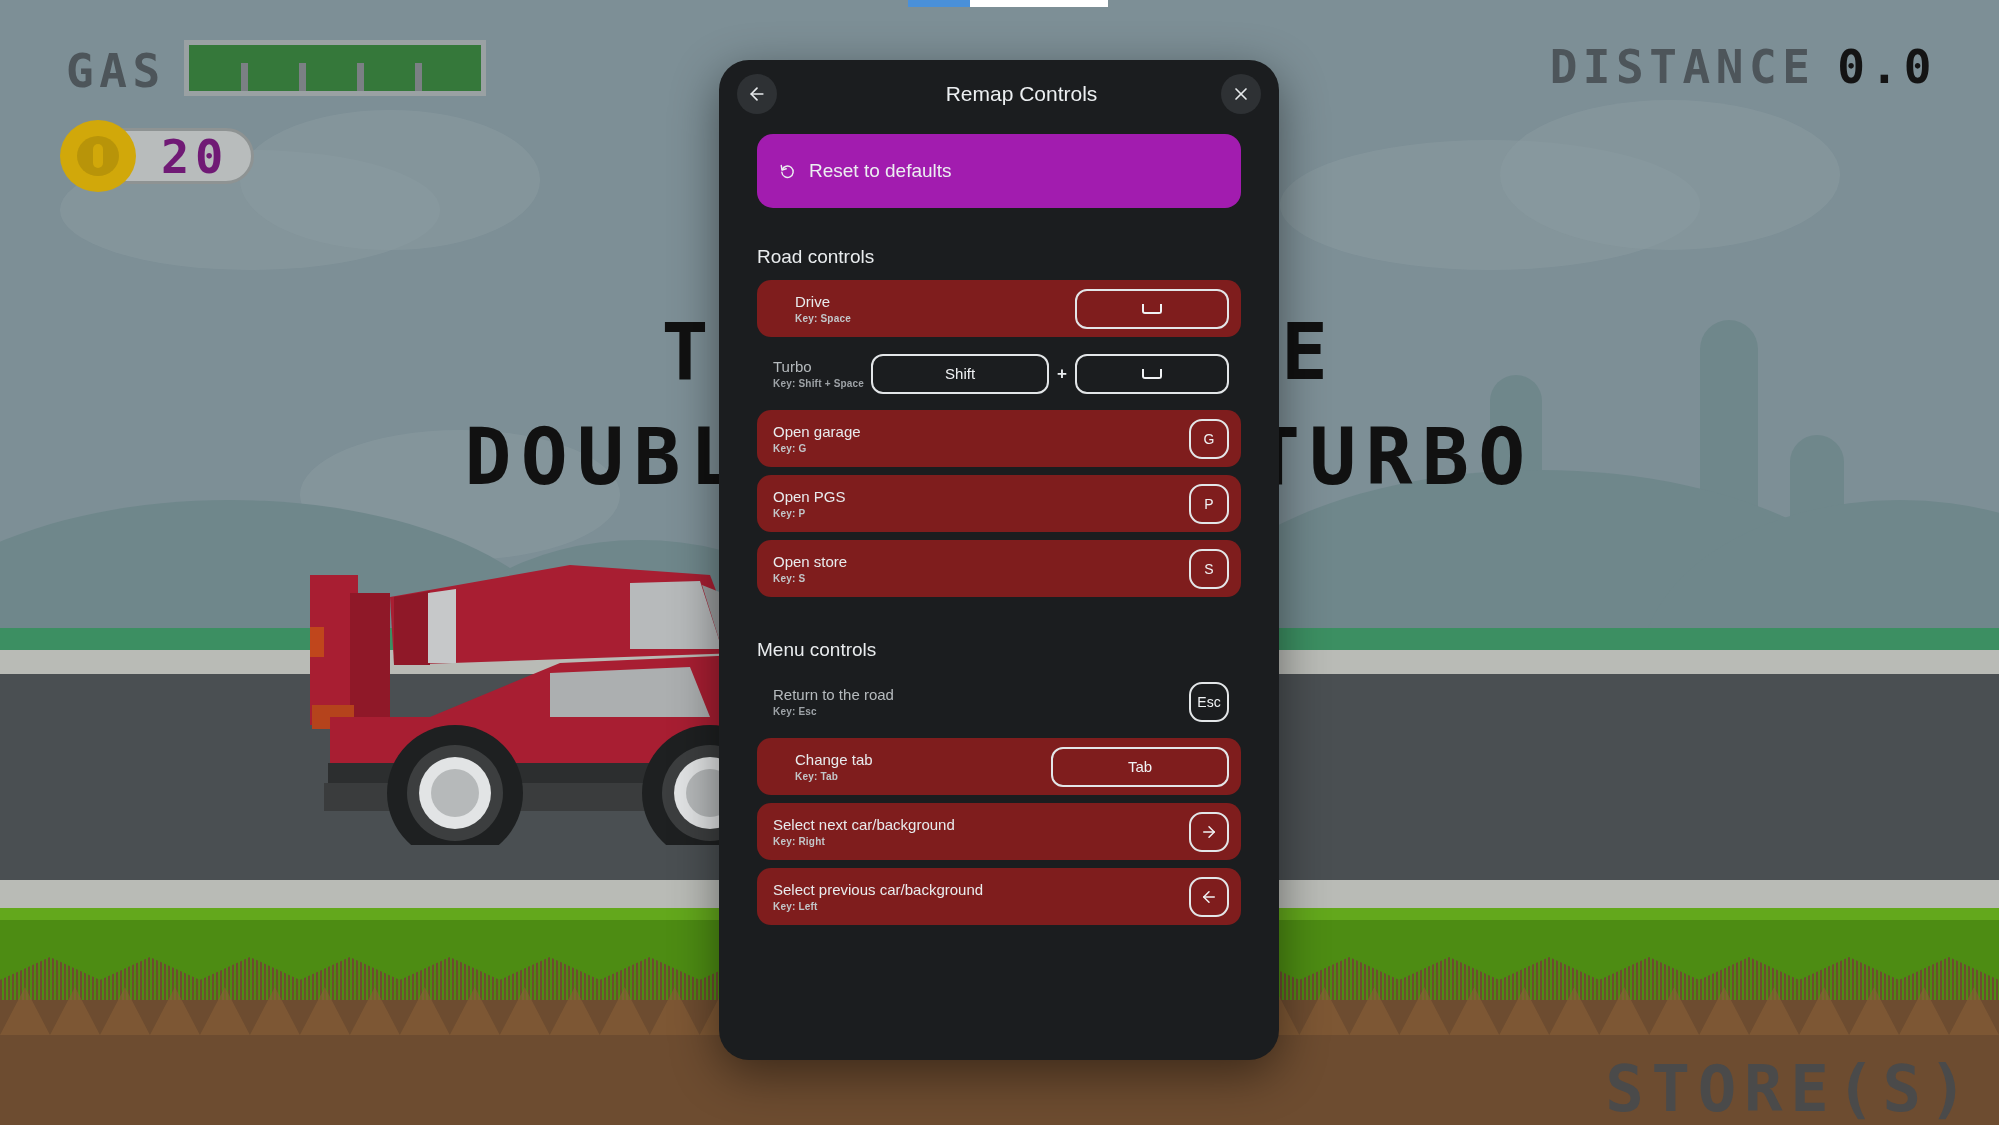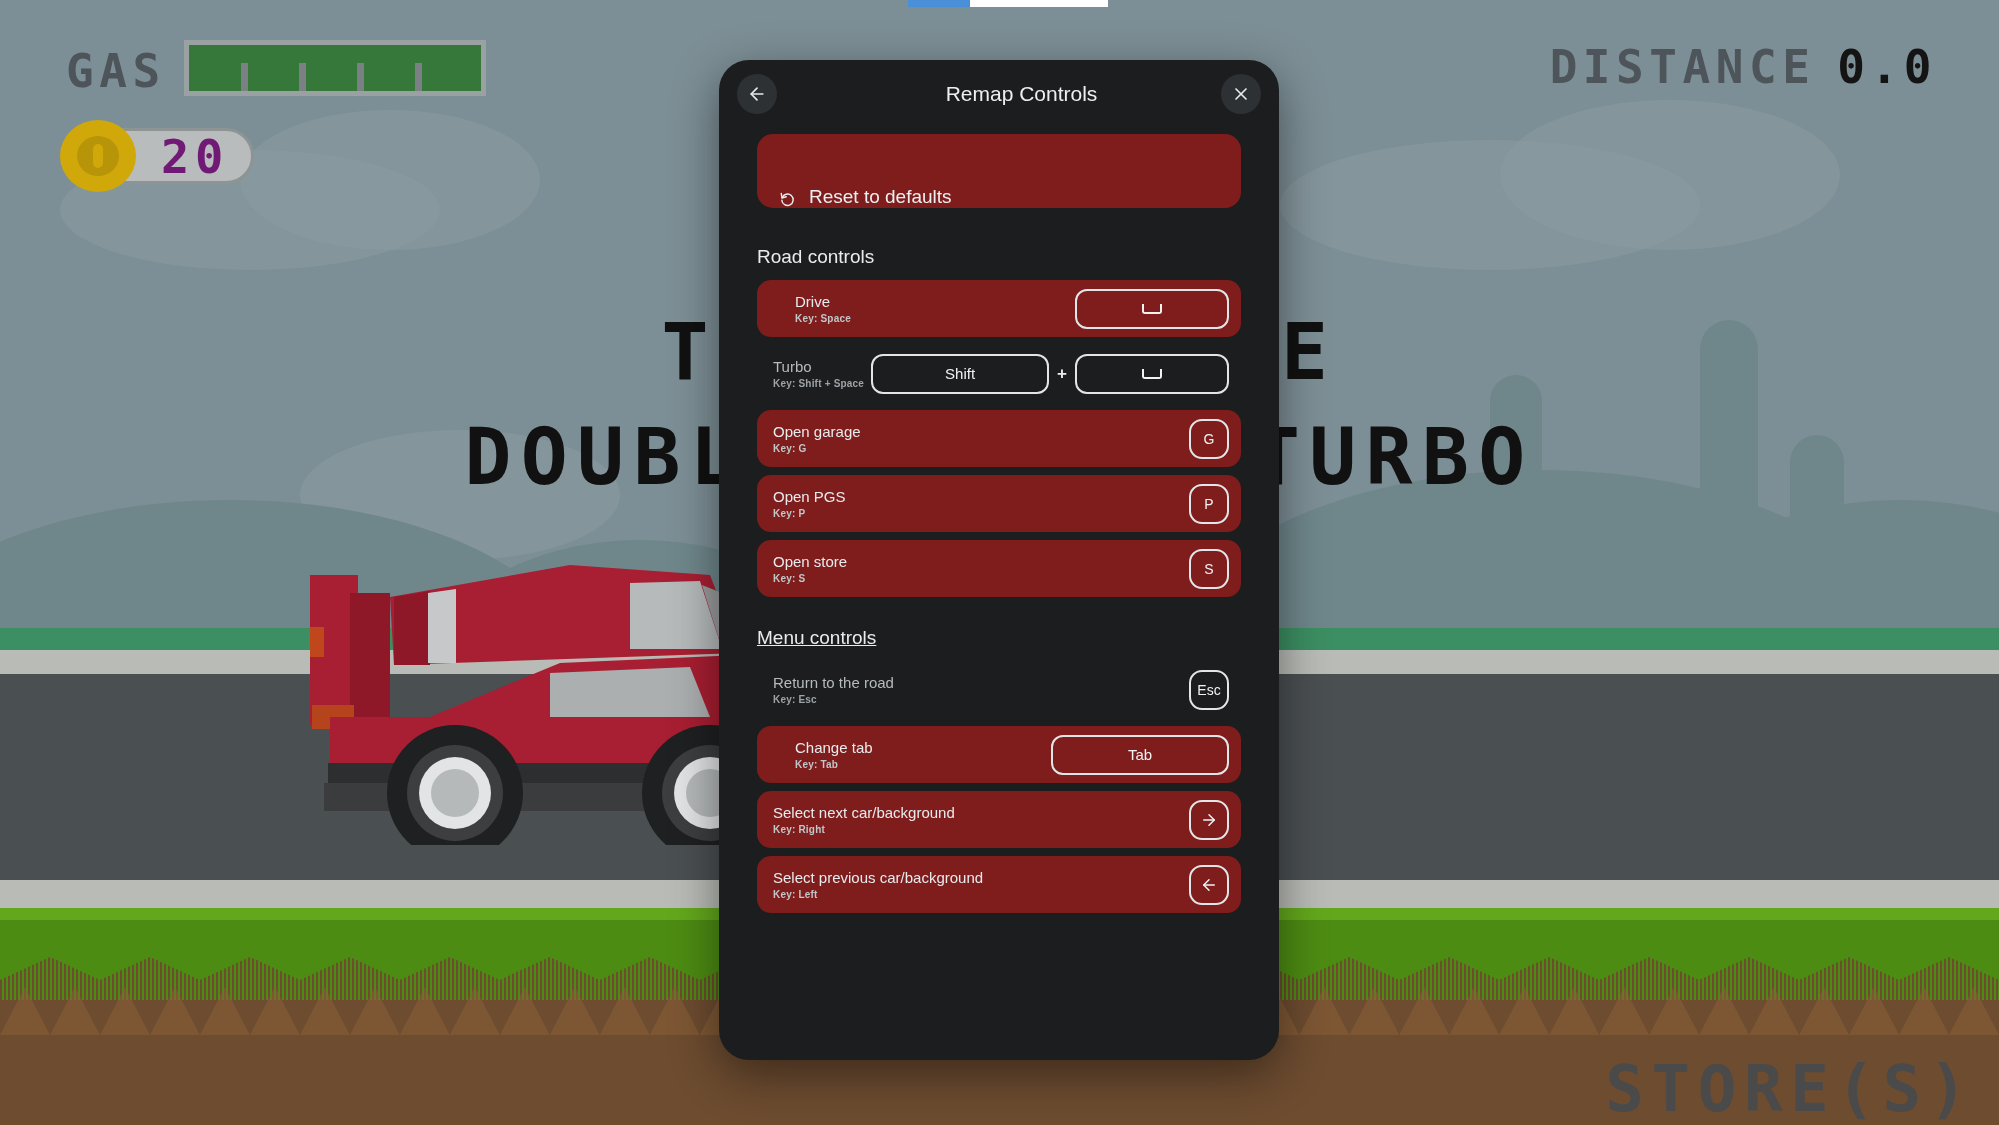--- a/index.html
+++ b/index.html
@@ -319,39 +319,39 @@
 
   #modal-body {
     flex: 1 1 auto;
     overflow: hidden;
     padding: 0 38px 20px;
   }
 
   #reset-row {
     margin-top: 6px;
     height: 74px;
-    background: #7f1d1d;
+    background: #a21caf;
     border-radius: 16px;
     display: flex;
-    align-items: flex-end;
+    align-items: center;
     padding: 0 22px;
     gap: 13px;
     cursor: pointer;
   }
   #reset-row .label {
     font-size: 19px;
     color: #eceff1;
   }
 
   .section-title {
     margin: 38px 0 12px;
     font-size: 19px;
     color: #e9ecee;
   }
-  .section-title.menu { margin-top: 30px; text-decoration: underline; }
+  .section-title.menu { margin-top: 42px; }
 
   .ctl-row {
     height: 57px;
     border-radius: 14px;
     display: flex;
     align-items: center;
     justify-content: space-between;
     padding: 0 12px 0 16px;
     margin-bottom: 8px;
     background: #7f1d1d;

